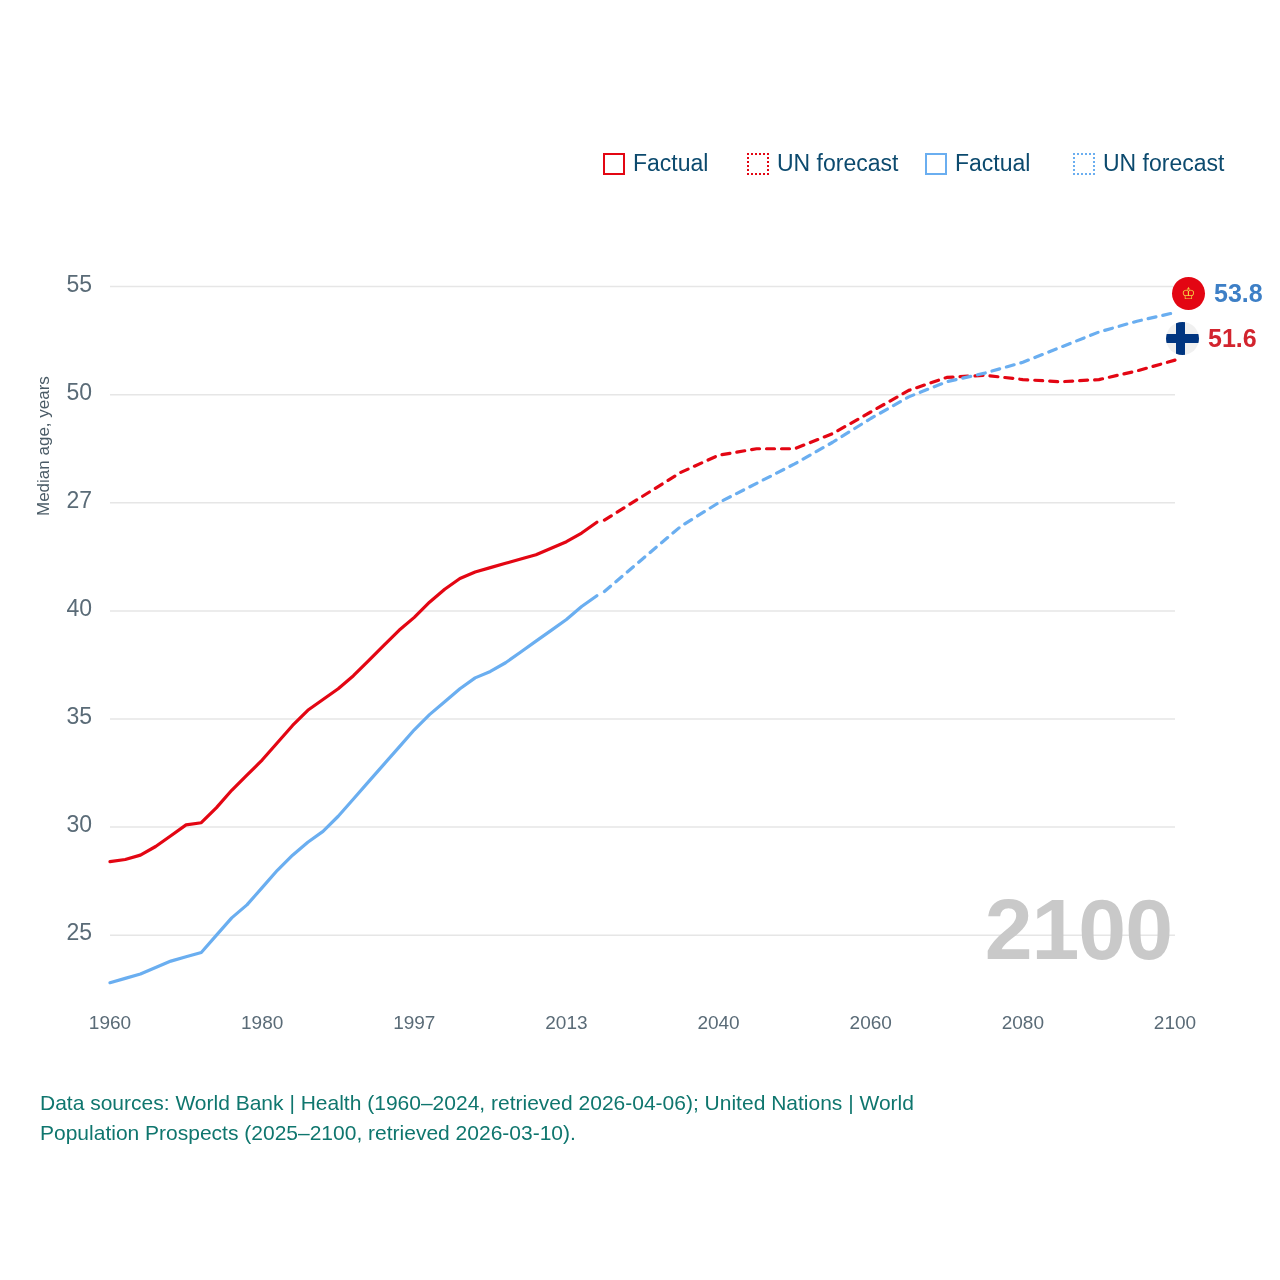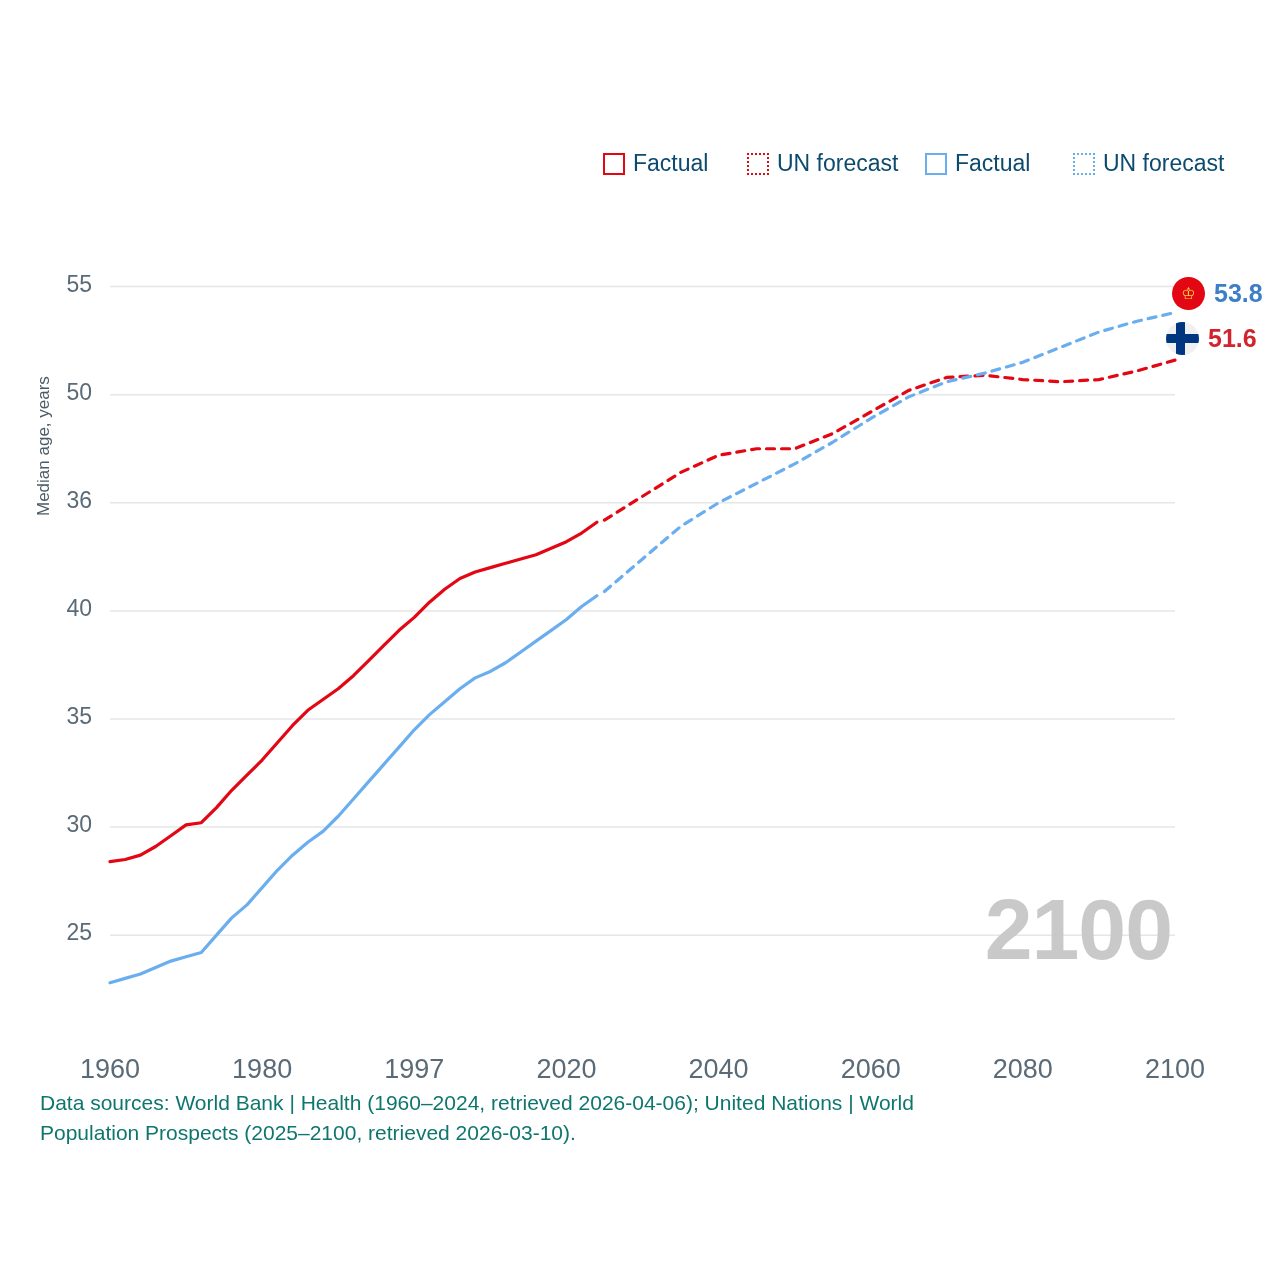--- a/index.html
+++ b/index.html
@@ -90,25 +90,24 @@
     position: absolute;
     right: 1112px;
     font-size: 23px;
     color: #5a6b77;
     text-align: right;
     width: 60px;
   }
   .x-tick {
     position: absolute;
     top: 1012px;
-    font-size: 27px;
+    font-size: 19px;
     color: #5a6b77;
     text-align: center;
     width: 110px;
-    margin-top: 42px;
   }
   .watermark {
     position: absolute;
     right: 108px;
     top: 880px;
     font-size: 86px;
     font-weight: bold;
     color: #c9c9c9;
     letter-spacing: -1px;
   }
@@ -219,27 +218,27 @@
       <path d="M604.46 520.09 L642.50 496.31 L680.54 472.53 L718.57 455.24 L756.61 448.75 L794.64 448.75 L832.68 433.62 L870.71 412.00 L908.75 390.38 L946.79 377.41 L984.82 375.25 L1022.86 379.57 L1060.89 381.74 L1098.93 379.57 L1136.96 370.93 L1175.00 360.12" fill="none" stroke="#e30613" stroke-width="3.2" stroke-linecap="round" stroke-linejoin="round" stroke-dasharray="8 7"></path>
       <path d="M110.00 982.71 L125.21 978.38 L140.43 974.06 L155.64 967.57 L170.86 961.09 L186.07 956.76 L201.29 952.44 L216.50 935.15 L231.71 917.85 L246.93 904.88 L262.14 887.59 L277.36 870.29 L292.57 855.16 L307.79 842.19 L323.00 831.38 L338.21 816.25 L353.43 798.96 L368.64 781.66 L383.86 764.37 L399.07 747.07 L414.29 729.78 L429.50 714.65 L444.71 701.68 L459.93 688.71 L475.14 677.90 L490.36 671.41 L505.57 662.76 L520.79 651.96 L536.00 641.15 L551.21 630.34 L566.43 619.53 L581.64 606.56 L596.86 595.75" fill="none" stroke="#6aaef0" stroke-width="3.2" stroke-linecap="round" stroke-linejoin="round"></path>
       <path d="M604.46 591.43 L642.50 559.00 L680.54 526.57 L718.57 502.79 L756.61 483.34 L794.64 463.88 L832.68 442.26 L870.71 418.49 L908.75 396.87 L946.79 381.74 L984.82 373.09 L1022.86 362.28 L1060.89 347.15 L1098.93 332.01 L1136.96 321.21 L1175.00 312.56" fill="none" stroke="#6aaef0" stroke-width="3.2" stroke-linecap="round" stroke-linejoin="round" stroke-dasharray="8 7"></path>
     </svg>
 
   <div id="ticks">
       <div class="y-tick" style="top: 919.147px; right: 1188px;">25</div>
       <div class="y-tick" style="top: 811.059px; right: 1188px;">30</div>
       <div class="y-tick" style="top: 702.971px; right: 1188px;">35</div>
       <div class="y-tick" style="top: 594.882px; right: 1188px;">40</div>
-      <div class="y-tick" style="top: 486.794px; right: 1188px;">36</div>
+      <div class="y-tick" style="top: 486.794px; right: 1188px;">27</div>
       <div class="y-tick" style="top: 378.706px; right: 1188px;">50</div>
       <div class="y-tick" style="top: 270.618px; right: 1188px;">55</div>
       <div class="x-tick" style="left: 55px; top: 1012px;">1960</div>
       <div class="x-tick" style="left: 207.143px; top: 1012px;">1980</div>
       <div class="x-tick" style="left: 359.286px; top: 1012px;">1997</div>
-      <div class="x-tick" style="left: 511.429px; top: 1012px;">2020</div>
+      <div class="x-tick" style="left: 511.429px; top: 1012px;">2013</div>
       <div class="x-tick" style="left: 663.571px; top: 1012px;">2040</div>
       <div class="x-tick" style="left: 815.714px; top: 1012px;">2060</div>
       <div class="x-tick" style="left: 967.857px; top: 1012px;">2080</div>
       <div class="x-tick" style="left: 1120px; top: 1012px;">2100</div>
     </div>
 
   <div class="watermark">2100</div>
 
   <div class="endlabel mne">
     <span class="flag-circle">

